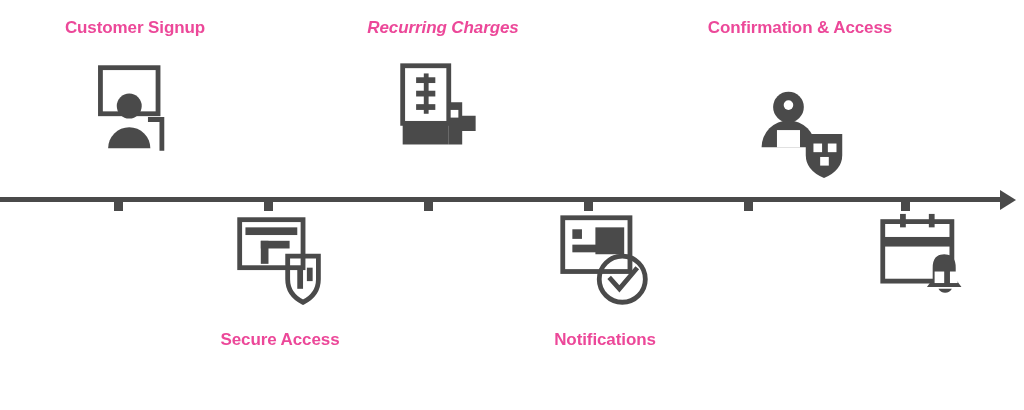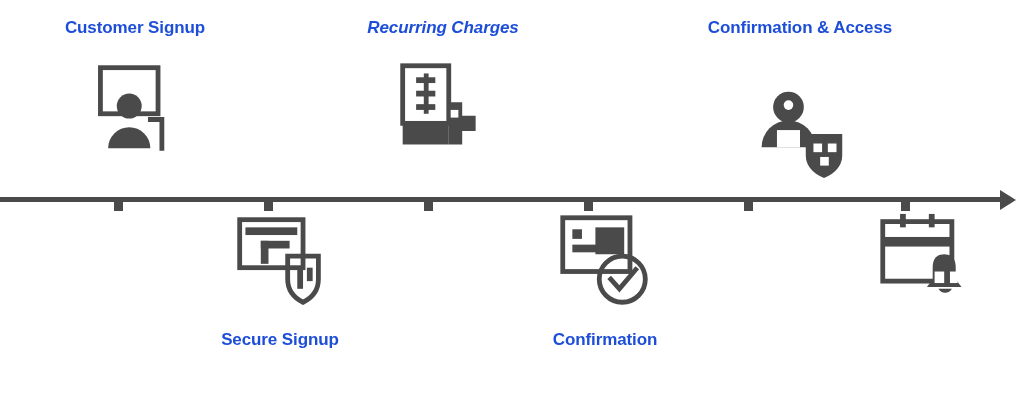--- a/index.html
+++ b/index.html
@@ -56,21 +56,21 @@
   }
   .milestone.top {
     top: 18px;
     justify-content: flex-start;
   }
   .milestone.bottom {
     top: 212px;
   }
 
   .ms-label {
-    color: #1d4ed8;
+    color: #ec4899;
     font-weight: bold;
     font-size: 17px;
     letter-spacing: -0.1px;
     white-space: nowrap;
     text-align: center;
     line-height: 20px;
   }
 
   .ms-icon {
     width: 96px;
@@ -136,21 +136,21 @@
         <rect class="ico-stroke" x="8" y="8" width="66" height="50"></rect>
         <rect class="ico-fill" x="14" y="16" width="54" height="8"></rect>
         <rect class="ico-fill" x="30" y="30" width="30" height="8"></rect>
         <rect class="ico-fill" x="30" y="30" width="8" height="24"></rect>
 
         <path class="ico-stroke" d="M58 46 L90 46 L90 70 Q90 86 74 94 Q58 86 58 70 Z"></path>
         <rect class="ico-fill" x="68" y="58" width="6" height="22"></rect>
         <rect class="ico-fill" x="78" y="58" width="6" height="14"></rect>
       </svg>
     </div>
-    <div class="ms-label">Secure Signup</div>
+    <div class="ms-label">Secure Access</div>
   </div>
 
   <div class="milestone top" style="left:323px;font-style:italic;">
     <div class="ms-label">Recurring Charges</div>
     <div class="ms-icon">
       <svg viewBox="0 0 100 100" xmlns="http://www.w3.org/2000/svg">
 
         <rect class="ico-stroke" x="8" y="6" width="48" height="60"></rect>
 
         <rect class="ico-fill" x="22" y="18" width="20" height="6"></rect>
@@ -172,21 +172,21 @@
 
         <rect class="ico-stroke" x="6" y="6" width="70" height="56"></rect>
         <rect class="ico-fill" x="16" y="18" width="10" height="10"></rect>
         <rect class="ico-fill" x="16" y="34" width="28" height="8"></rect>
         <rect class="ico-fill" x="40" y="16" width="30" height="28"></rect>
 
         <circle class="ico-stroke" cx="68" cy="70" r="24"></circle>
         <path class="ico-stroke" d="M56 70 L65 80 L82 60"></path>
       </svg>
     </div>
-    <div class="ms-label">Confirmation</div>
+    <div class="ms-label">Notifications</div>
   </div>
 
   <div class="milestone top" style="left:680px;gap:24px;">
     <div class="ms-label">Confirmation &amp; Access</div>
     <div class="ms-icon">
       <svg viewBox="0 0 100 100" xmlns="http://www.w3.org/2000/svg">
 
         <circle class="ico-fill" cx="38" cy="24" r="16"></circle>
         <circle cx="38" cy="22" r="5" fill="#ffffff"></circle>
 

